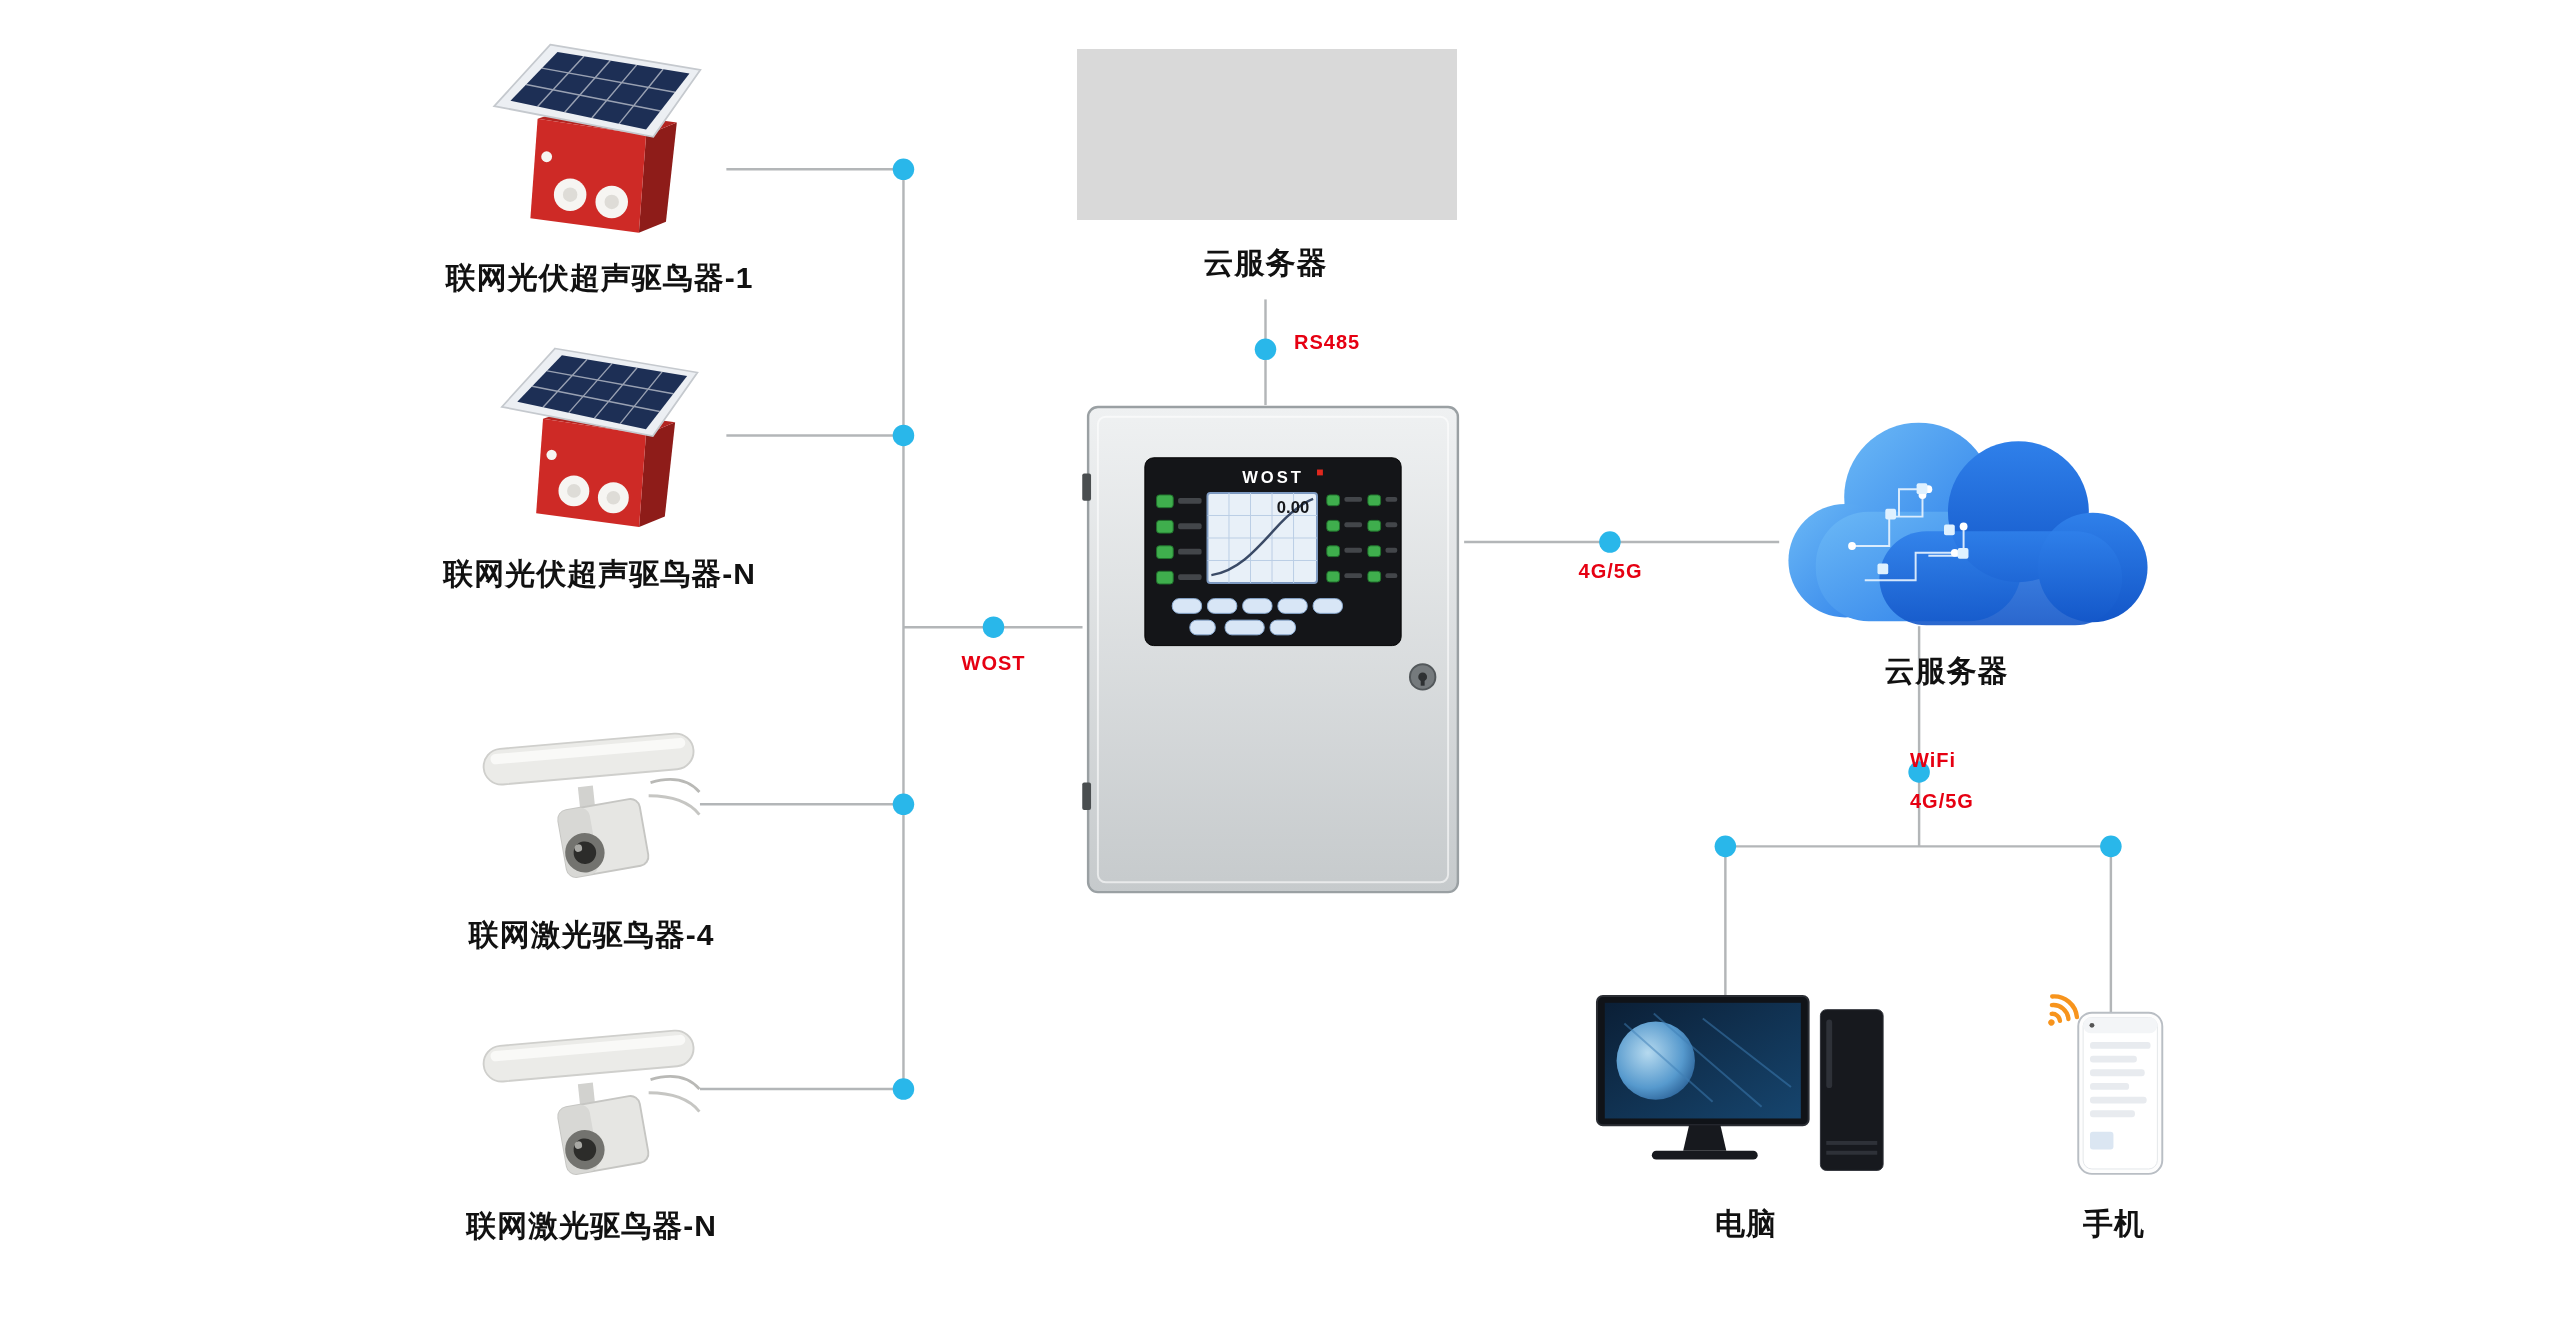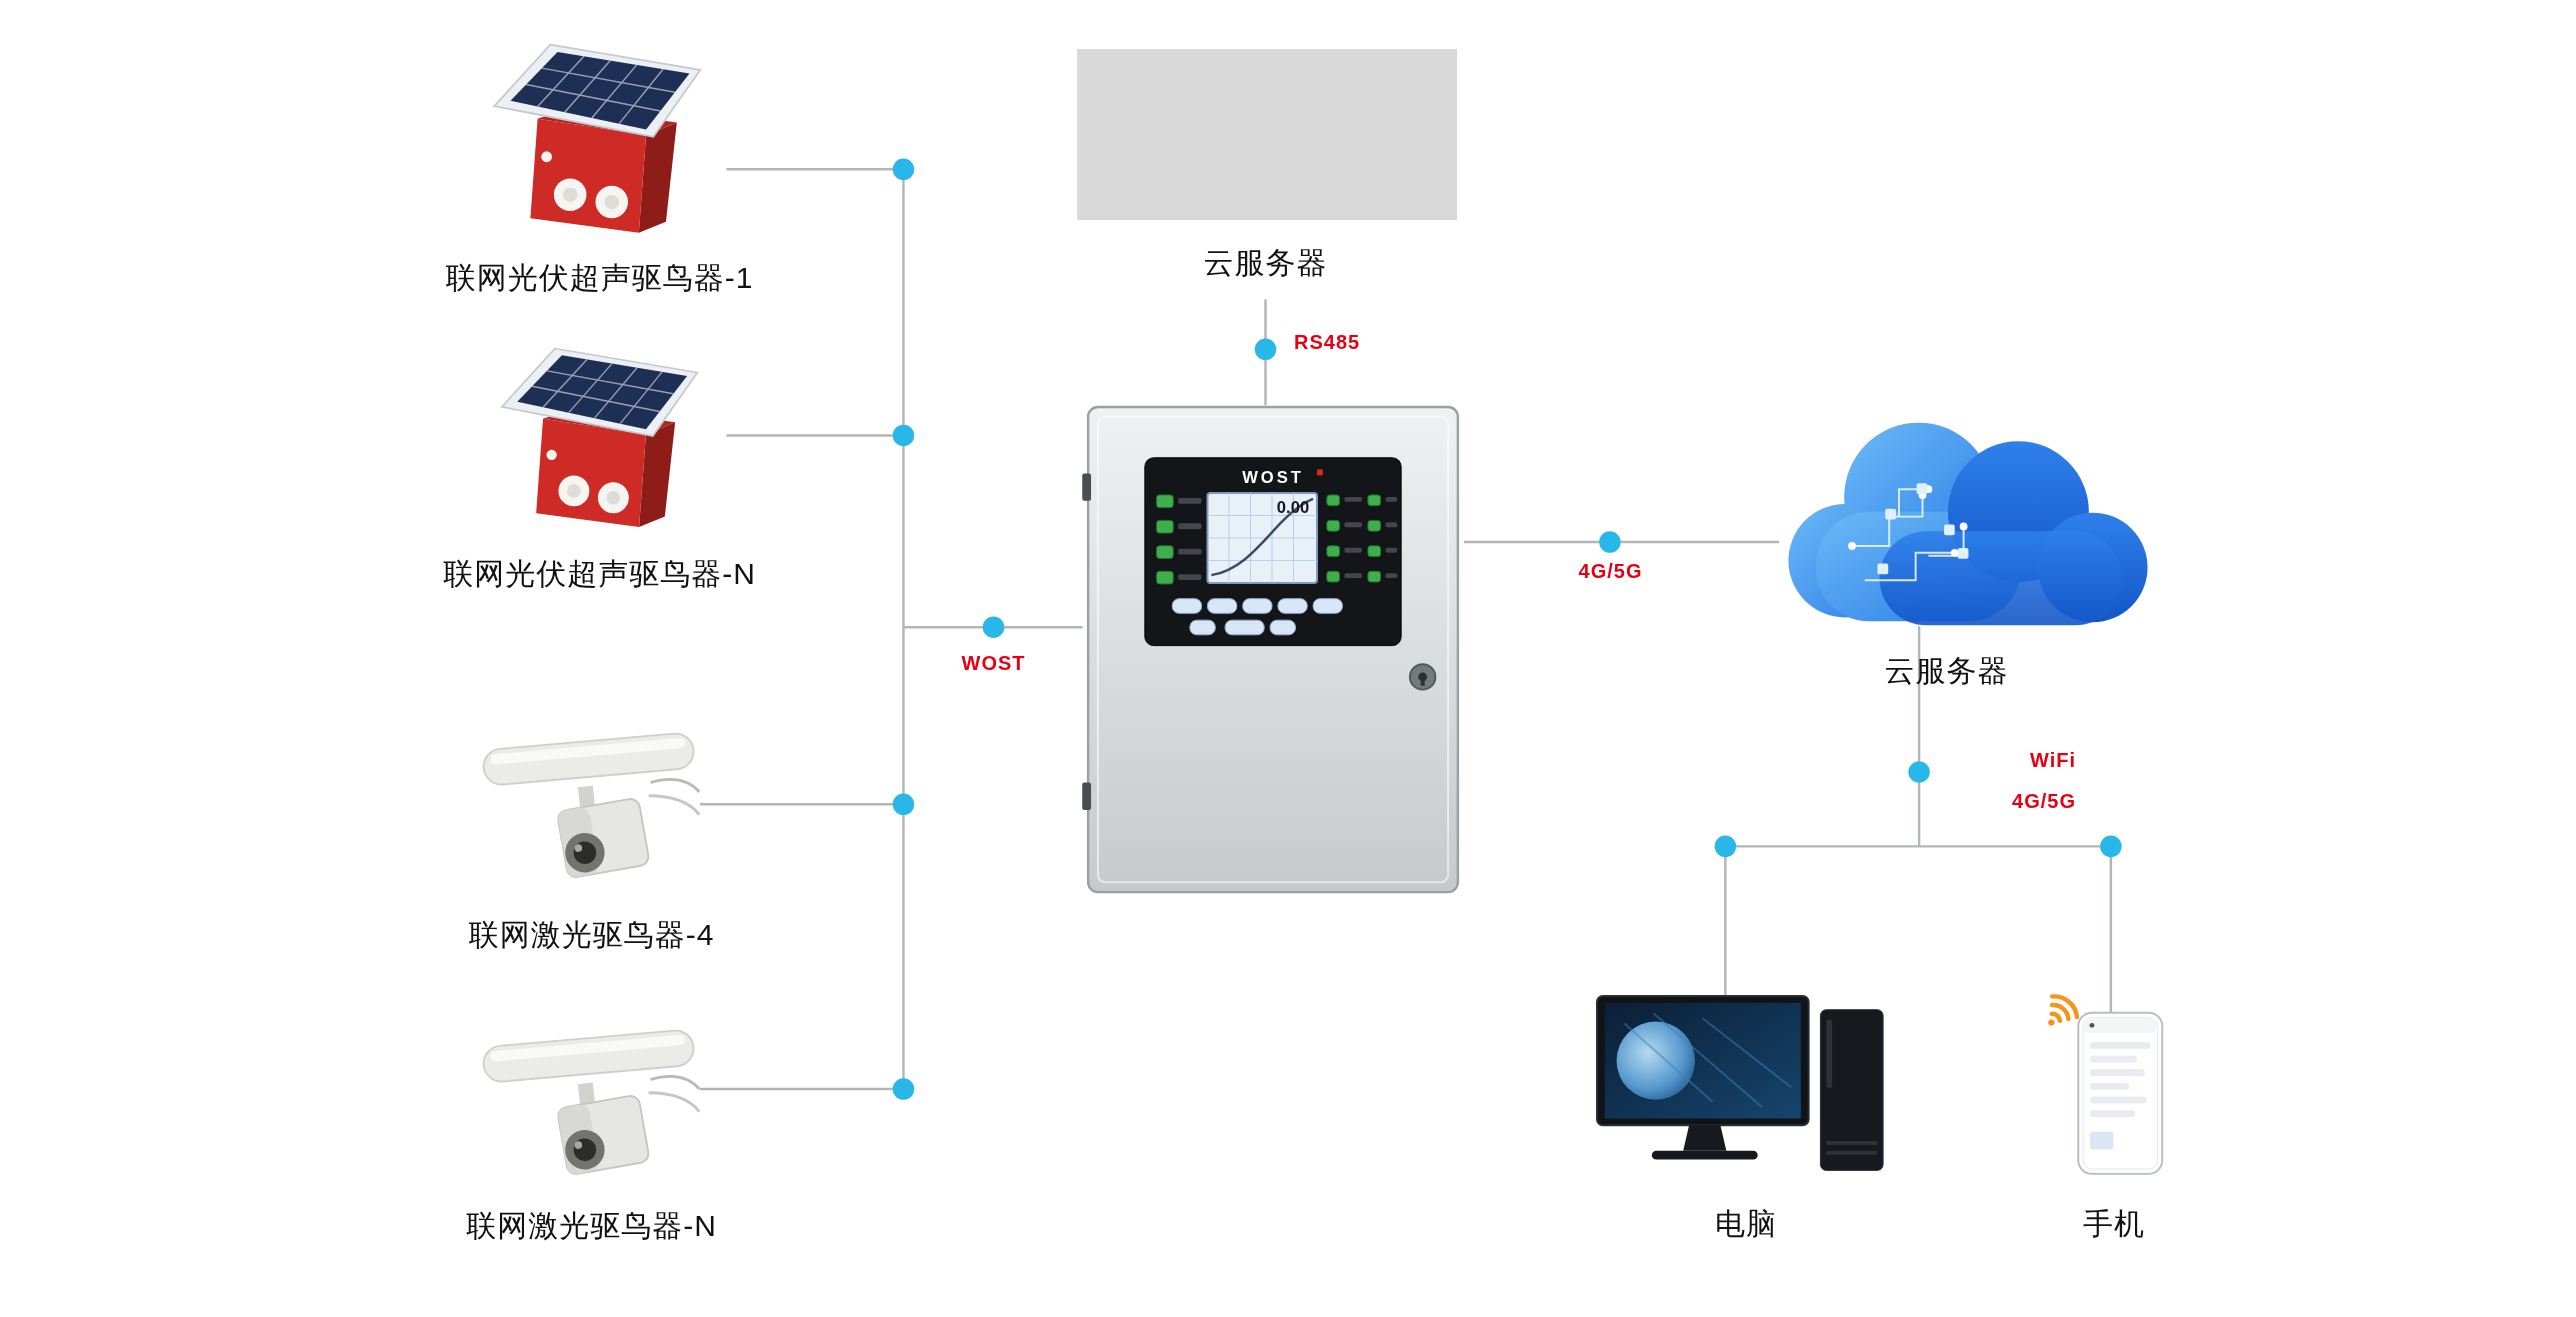--- a/index.html
+++ b/index.html
@@ -4,36 +4,36 @@
 <style>
   html,body { margin:0; padding:0; background:#ffffff; }
   .canvas {
     position:relative; width:2576px; height:1317px; background:#ffffff;
     overflow:hidden;
     font-family:"Liberation Sans","DejaVu Sans",sans-serif;
   }
   .wires { position:absolute; left:0; top:0; }
   .icon-box { position:absolute; }
   .label {
-    position:absolute; text-align:center; font-size:30px; font-weight:400;
+    position:absolute; text-align:center; font-size:30px; font-weight:700;
     color:#111; letter-spacing:1px; white-space:nowrap;
   }
   .red-label {
     position:absolute; color:#e60012; font-weight:700; font-size:20px;
     white-space:nowrap; letter-spacing:1px;
   }
   .red-center { text-align:center; }
   .title {
     position:absolute; text-align:center; font-size:43px; font-weight:800;
     color:#000; letter-spacing:2px; white-space:nowrap;
   }
   .gray-box {
     position:absolute; background:#d9d9d9;
   }
-  .wifi-stack { line-height:41px; text-align:right; }
+  .wifi-stack { line-height:41px; text-align:left; }
 </style>
 </head>
 <body>
 
 <div class="canvas">
 
   <svg width="0" height="0" style="position:absolute" aria-hidden="true">
     <defs>
       <linearGradient id="cab" x1="0" y1="0" x2="0" y2="1">
         <stop offset="0" stop-color="#eff1f2"></stop>

